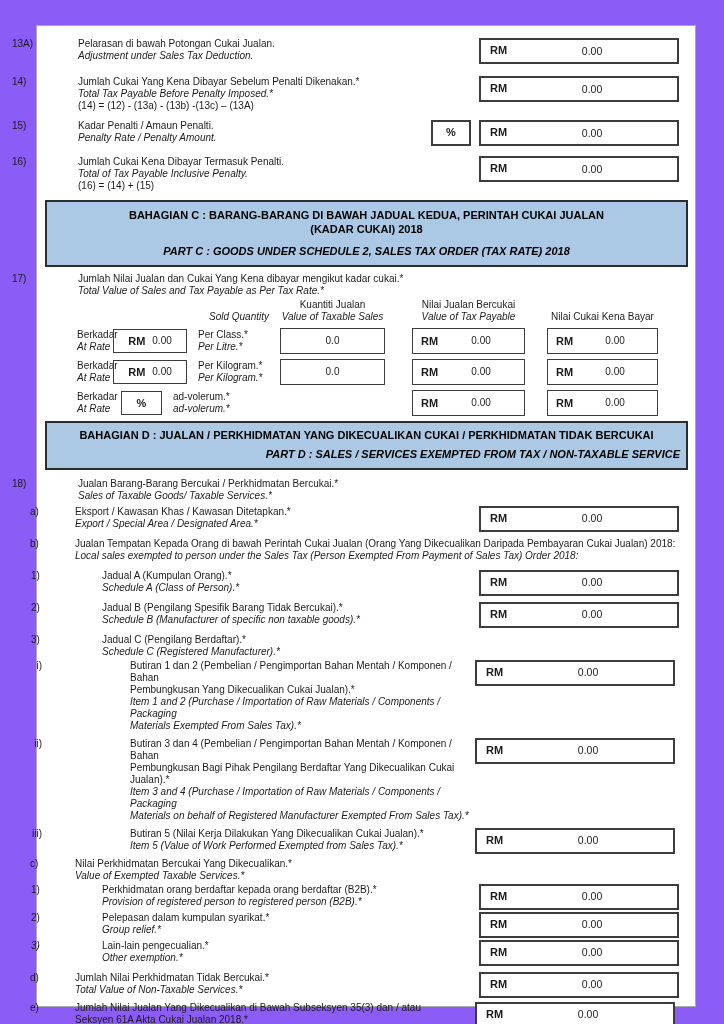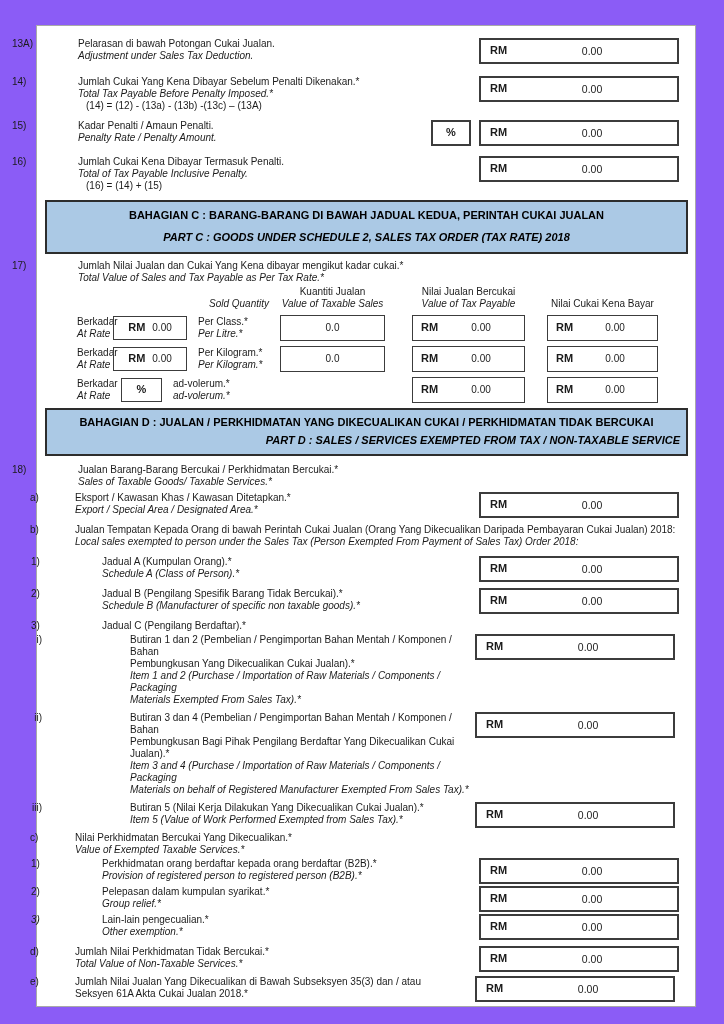--- a/index.html
+++ b/index.html
@@ -12,21 +12,21 @@
   }
   .frame {
     position:absolute; left:36px; top:25px; width:660px; height:982px;
     border:1.5px solid #a9a9a9; background:#ffffff;
     padding:12px 7px 0 8px;
   }
   
   .item { position:relative; }
   .num { position:absolute; top:0; }
   .en { font-style:italic; }
-  .formula { font-style:normal;margin-left:8px; }
+  .formula { font-style:normal; }
   
   .row { display:flex; align-items:flex-start; }
   .row .lbl { flex:1; min-width:0; }
   .vbox {
     flex:none; width:200px; height:26px; margin-right:9px;
     border:2px solid #3c3c3c; background:#fff;
     display:flex; align-items:center;
   }
   .vbox .cur { font-weight:bold; font-size:11px; padding-left:9px; }
   .vbox .val { flex:1; text-align:center; font-size:10.5px; }
@@ -138,20 +138,21 @@
       <div class="formula">(16) = (14) + (15)</div>
     </div>
     <div class="vbox">
       <span class="cur">RM</span>
       <span class="val">0.00</span>
     </div>
   </div>
 
   <div class="part-hdr mb6">
     <div>BAHAGIAN C : BARANG-BARANG DI BAWAH JADUAL KEDUA, PERINTAH CUKAI JUALAN</div>
+    <div>(KADAR CUKAI) 2018</div>
     <div class="en-line">PART C : GOODS UNDER SCHEDULE 2, SALES TAX ORDER (TAX RATE) 2018</div>
   </div>
 
   <div class="item lvl0 mb2">
     <span class="num">17)</span>
     <div>Jumlah Nilai Jualan dan Cukai Yang Kena dibayar mengikut kadar cukai.*</div>
     <div class="en">Total Value of Sales and Tax Payable as Per Tax Rate.*</div>
   </div>
 
   <div class="t17">
@@ -288,20 +289,21 @@
     </div>
     <div class="vbox">
       <span class="cur">RM</span>
       <span class="val">0.00</span>
     </div>
   </div>
 
   <div class="item d2 mb2">
     <span class="num">3)</span>
     <div>Jadual C (Pengilang Berdaftar).*</div>
+    <div class="en">Schedule C (Registered Manufacturer).*</div>
   </div>
 
   <div class="row mb6">
     <div class="lbl item d3 wrapcap">
       <span class="num">i)</span>
       <div>Butiran 1 dan 2 (Pembelian / Pengimportan Bahan Mentah / Komponen / Bahan</div>
       <div>Pembungkusan Yang Dikecualikan Cukai Jualan).*</div>
       <div class="en">Item 1 and 2 (Purchase / Importation of Raw Materials / Components / Packaging</div>
       <div class="en">Materials Exempted From Sales Tax).*</div>
     </div>

